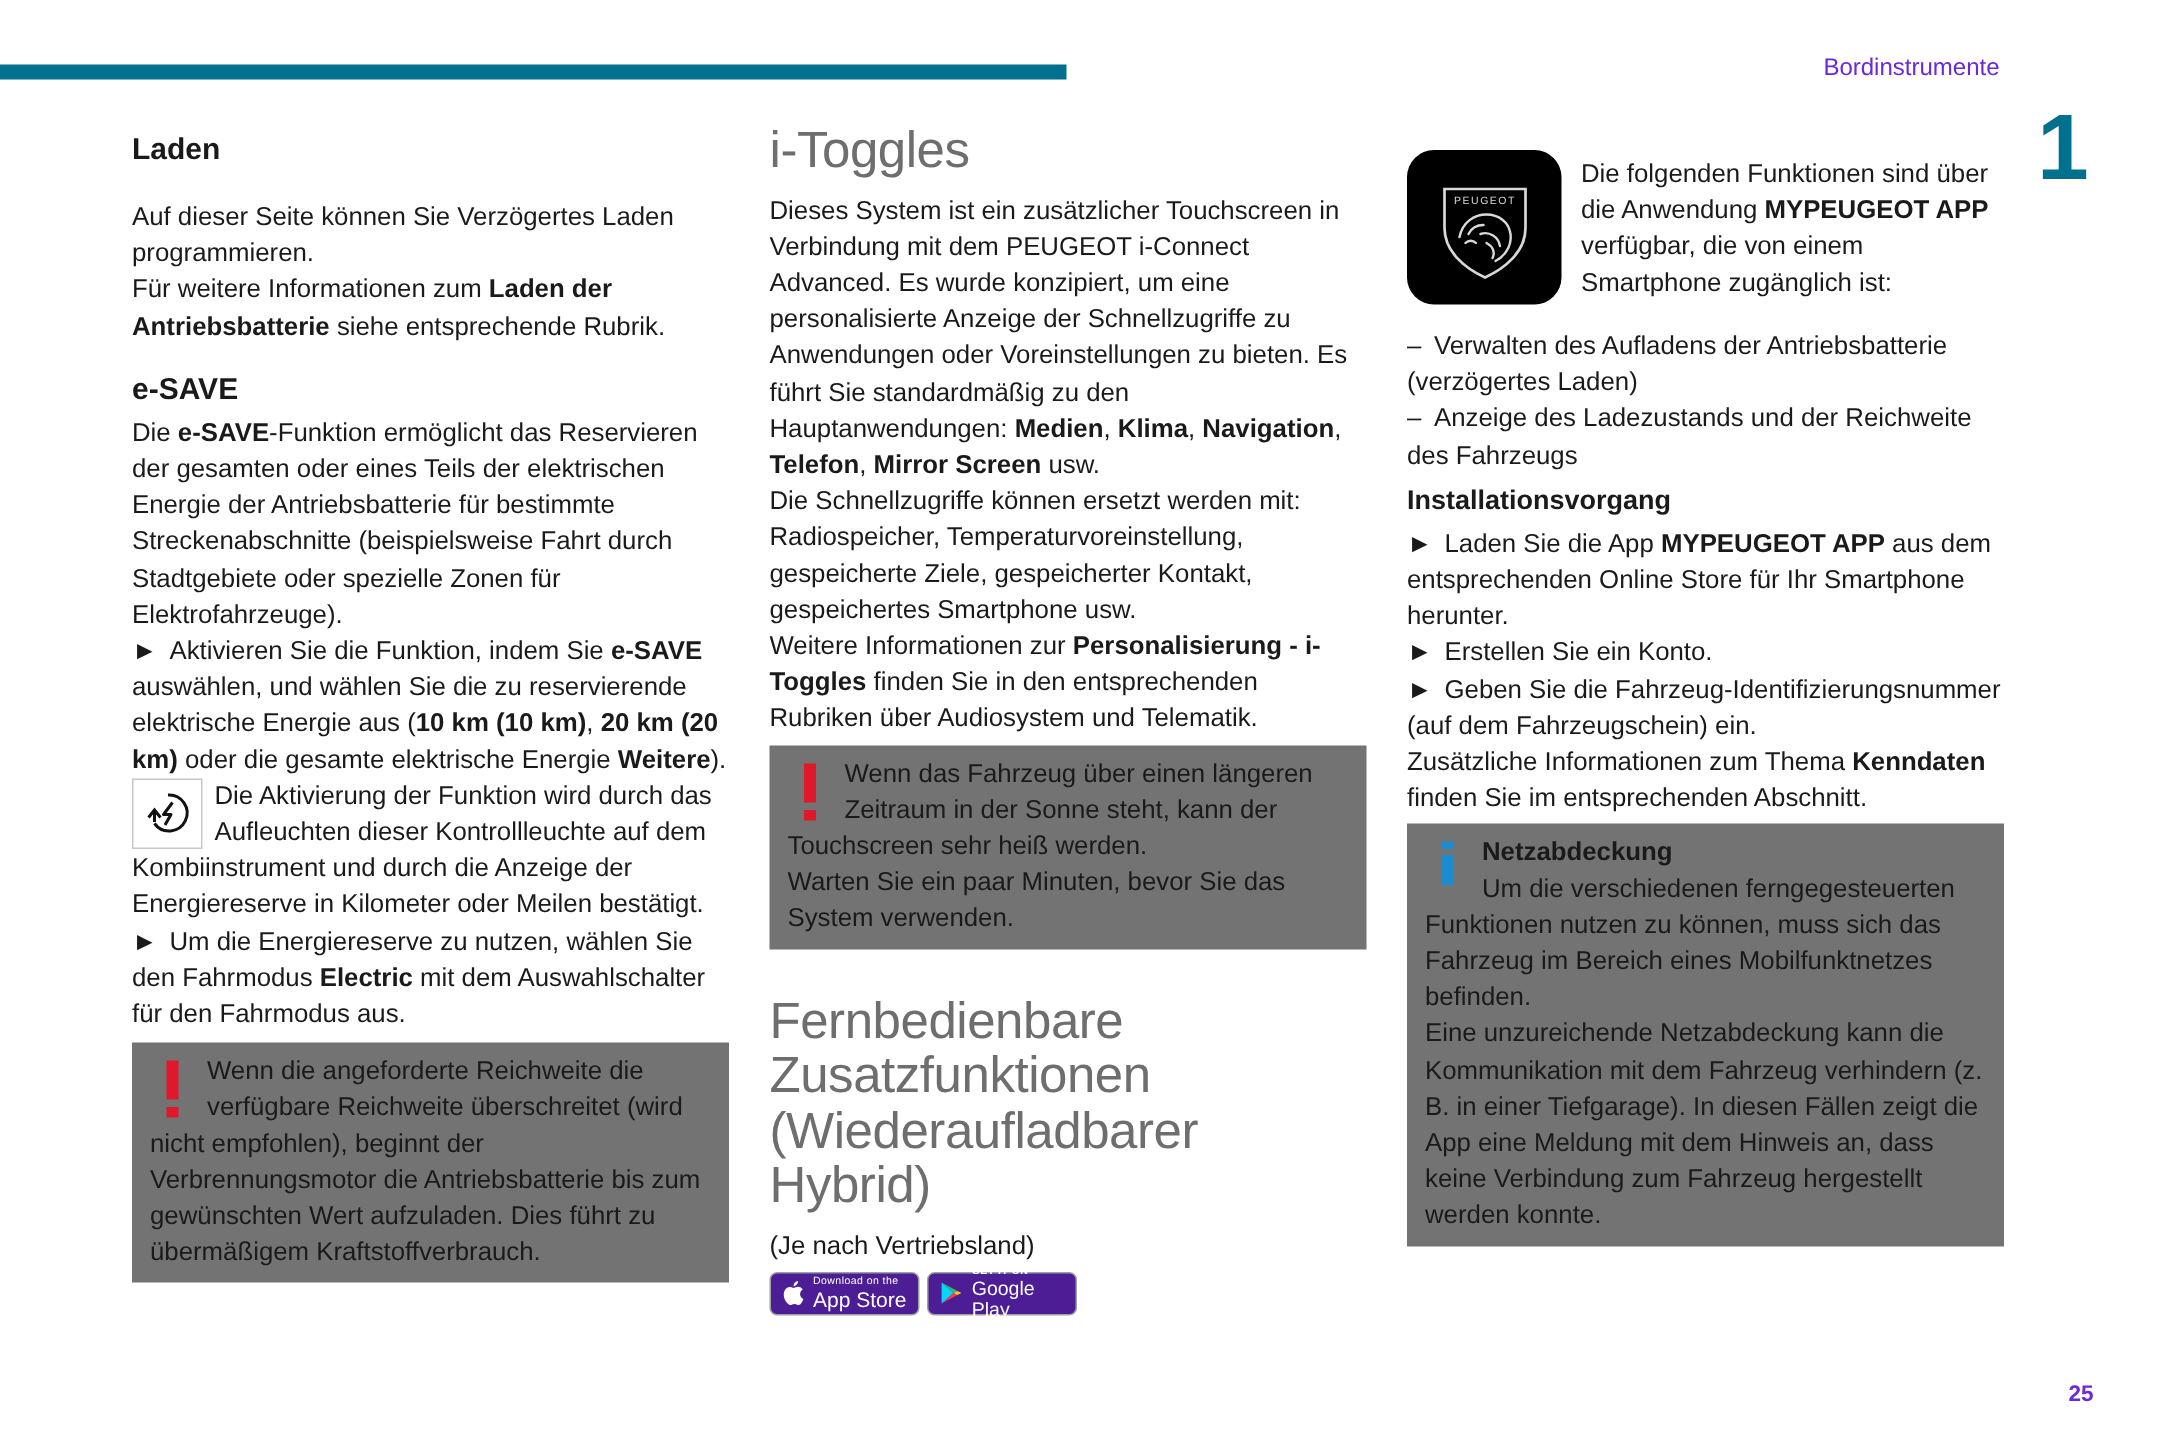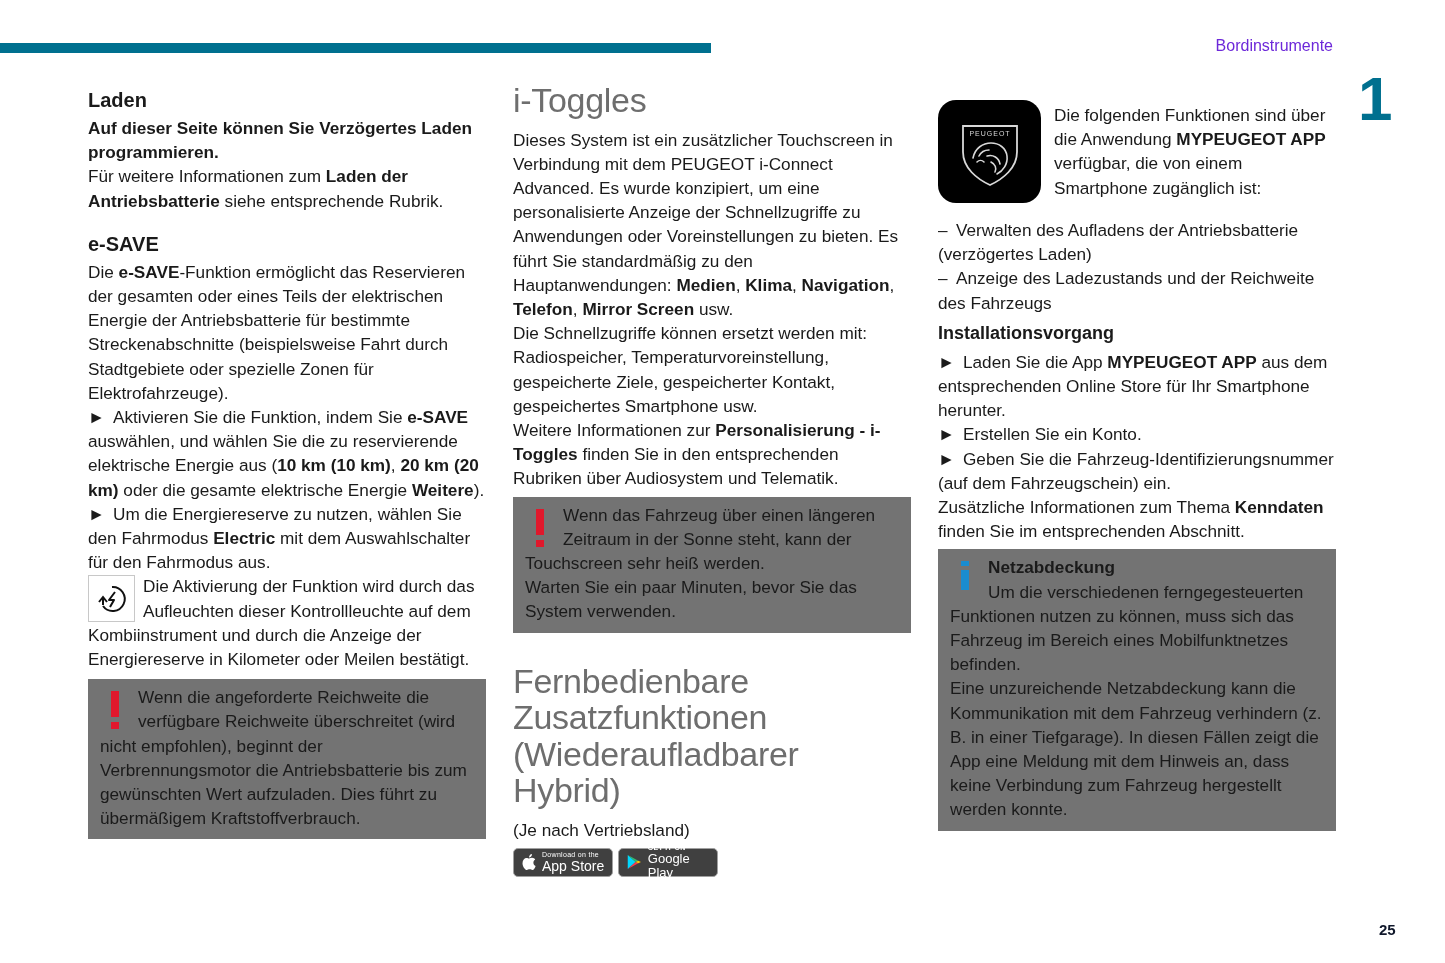--- a/index.html
+++ b/index.html
@@ -3,81 +3,81 @@
 <meta charset="utf-8">
 <style>
   html, body { margin:0; padding:0; background:#ffffff; }
   body { width:1445px; height:963px; position:relative; overflow:hidden;
          font-family:"Liberation Sans", sans-serif; color:#1a1a1a; }
   .topbar { position:absolute; left:0; top:43px; width:711px; height:10px; background:#00708f; }
   .section-title { position:absolute; top:37px; left:1190px; width:143px; text-align:right;
          font-size:16px; color:#6d28d9; }
   .chapter-num { position:absolute; top:68px; left:1358px; font-size:62px; font-weight:bold;
          color:#00708f; line-height:1; }
-  .page-num { position:absolute; top:921px; left:1379px; font-size:15px; font-weight:bold; color:#0f172a; }
+  .page-num { position:absolute; top:921px; left:1379px; font-size:15px; font-weight:bold; color:#6d28d9; }
   .col { position:absolute; top:86px; width:400px; font-size:17.2px; line-height:24.2px; }
   .col1 { left:88px; width:398px; }
   .col2 { left:513px; width:398px; }
   .col3 { left:938px; width:398px; }
   h3 { margin:0; font-size:20px; font-weight:bold; line-height:28px; }
   h2 { margin:0; font-weight:normal; color:#6e6e6e; font-size:34px; line-height:36.5px; letter-spacing:-0.3px; }
   p { margin:0; }
   b { font-weight:bold; }
   .note { background:#737373; padding:6px 12px 9px 12px; position:relative; }
   .note .mark { float:left; width:38px; height:48px; position:relative; }
   .excl { position:absolute; left:11px; top:6px; width:8px; height:26px; background:#e0182c; }
   .excl::after { content:""; position:absolute; left:0; top:31px; width:8px; height:7px; background:#e0182c; }
   .info { position:absolute; left:11px; top:6px; width:8px; height:5px; background:#1a8ccf; }
   .info::after { content:""; position:absolute; left:0; top:9px; width:8px; height:20px; background:#1a8ccf; }
   .warn-icon-box { float:left; width:47px; height:47px; border:1.5px solid #c8c8c8; margin:1px 8px 0 0;
          display:flex; align-items:center; justify-content:center; box-sizing:border-box; }
   .logo-box { float:left; width:103px; height:103px; border-radius:18px; background:#000; margin:14px 13px 6px 0;
          display:flex; align-items:center; justify-content:center; }
   .store-row { display:flex; gap:5px; margin-top:6px; }
-  .store-btn { background:#404040; border-radius:5px; border:1px solid #a0a0a0; height:29px; color:#fff;
+  .store-btn { background:#4c1d95; border-radius:5px; border:1px solid #a0a0a0; height:29px; color:#fff;
          display:flex; align-items:center; box-sizing:border-box; padding:0 7px; cursor:pointer; }
   .store-small { font-size:7px; line-height:8px; letter-spacing:0.3px; }
   .store-big { font-size:14px; line-height:14px; }
   .dash { display:inline-block; width:18px; }
   .tri { display:inline-block; width:25px; }
 </style>
 </head>
 <body>
 
 <div class="topbar"></div>
 <div class="section-title">Bordinstrumente</div>
 <div class="chapter-num">1</div>
 
 <div class="col col1">
   <h3>Laden</h3>
-  <p style="margin-top:2px;font-weight:bold;">Auf dieser Seite können Sie Verzögertes Laden programmieren.</p>
+  <p style="margin-top:18px;">Auf dieser Seite können Sie Verzögertes Laden programmieren.</p>
   <p>
     <span>Für weitere Informationen zum </span><b>Laden der Antriebsbatterie</b><span> siehe entsprechende Rubrik.</span>
   </p>
 
   <h3 style="margin-top:17px;">e-SAVE</h3>
   <p style="margin-top:2px;">
     <span>Die </span><b>e-SAVE</b><span>-Funktion ermöglicht das Reservieren der gesamten oder eines Teils der elektrischen Energie der Antriebsbatterie für bestimmte Streckenabschnitte (beispielsweise Fahrt durch Stadtgebiete oder spezielle Zonen für Elektrofahrzeuge).</span>
   </p>
   <p>
     <span class="tri">►</span><span>Aktivieren Sie die Funktion, indem Sie </span><b>e-SAVE</b><span> auswählen, und wählen Sie die zu reservierende elektrische Energie aus (</span><b>10 km (10 km)</b><span>, </span><b>20 km (20 km)</b><span> oder die gesamte elektrische Energie </span><b>Weitere</b><span>).</span>
   </p>
-  <p style="clear:both;">
-    <span class="tri">►</span><span>Um die Energiereserve zu nutzen, wählen Sie den Fahrmodus </span><b>Electric</b><span> mit dem Auswahlschalter für den Fahrmodus aus.</span>
-  </p>
   <p>
     <span class="warn-icon-box">
       <svg width="40" height="40" viewBox="0 0 40 40">
         <path d="M11 27 A12 12 0 1 0 20 8" fill="none" stroke="#111" stroke-width="2"></path>
         <path d="M7 23 L11 18 L15 23" fill="none" stroke="#111" stroke-width="2"></path>
         <path d="M11 19 L11 26" stroke="#111" stroke-width="2"></path>
         <path d="M23 13 L17 21 L22 21 L18 28" fill="none" stroke="#111" stroke-width="2" stroke-linejoin="round"></path>
       </svg>
     </span>
     <span>Die Aktivierung der Funktion wird durch das Aufleuchten dieser Kontrollleuchte auf dem Kombiinstrument und durch die Anzeige der Energiereserve in Kilometer oder Meilen bestätigt.</span>
+  </p>
+  <p style="clear:both;">
+    <span class="tri">►</span><span>Um die Energiereserve zu nutzen, wählen Sie den Fahrmodus </span><b>Electric</b><span> mit dem Auswahlschalter für den Fahrmodus aus.</span>
   </p>
 
   <div class="note" style="margin-top:8px;">
     <span class="mark">
         <span class="excl"></span>
       </span>
     <span>Wenn die angeforderte Reichweite die verfügbare Reichweite überschreitet (wird nicht empfohlen), beginnt der Verbrennungsmotor die Antriebsbatterie bis zum gewünschten Wert aufzuladen. Dies führt zu übermäßigem Kraftstoffverbrauch.</span>
   </div>
 </div>
 

